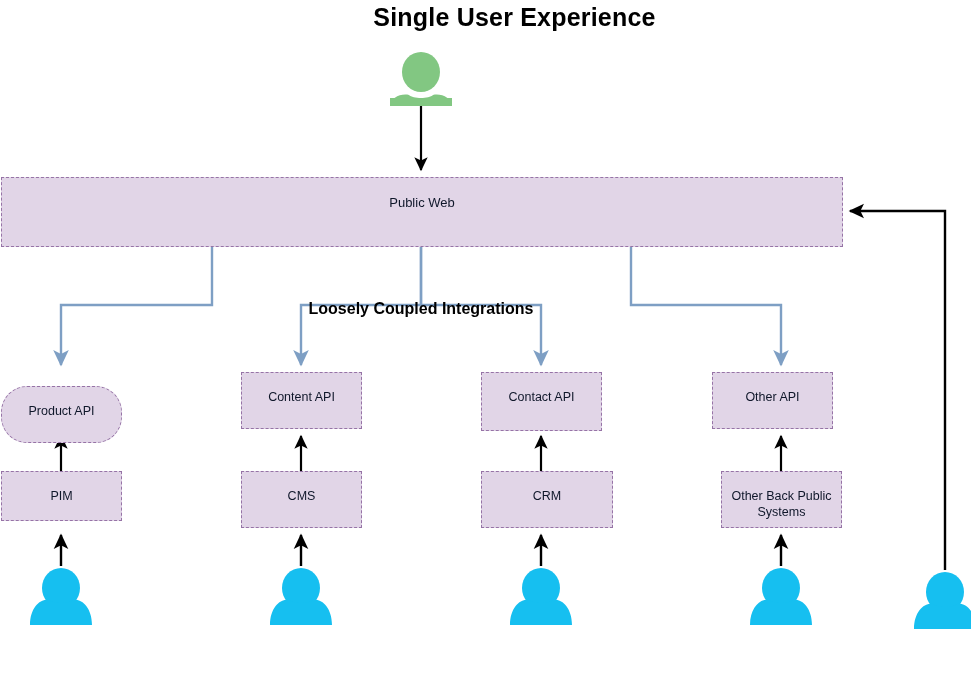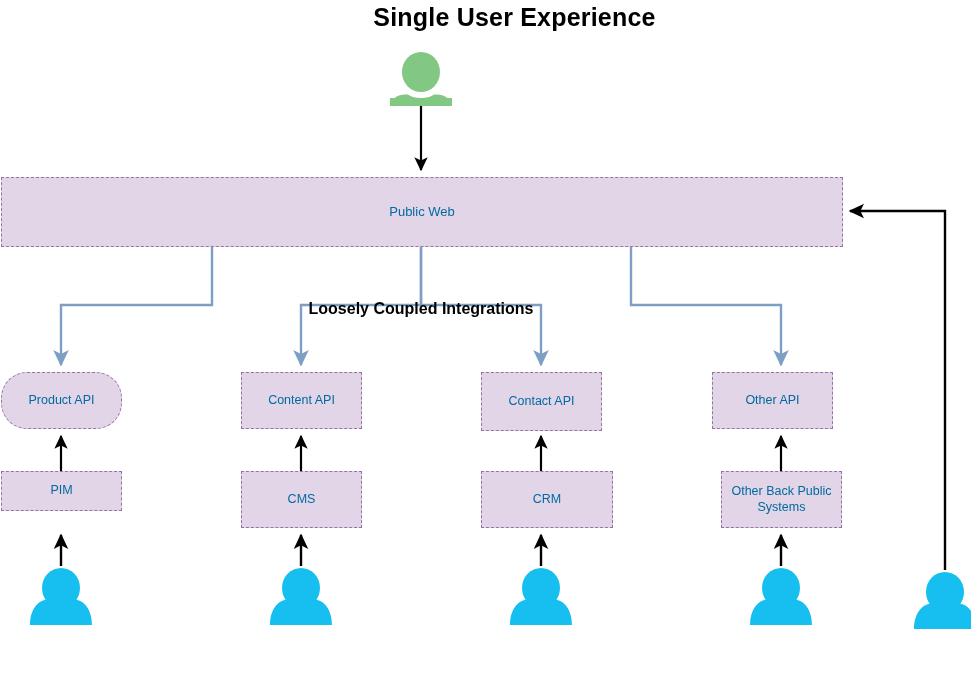--- a/index.html
+++ b/index.html
@@ -50,28 +50,27 @@
     white-space: nowrap;
     margin-top: 28px;
   }
 
   .node {
     position: absolute;
     box-sizing: border-box;
     background: #e1d5e7;
     border: 1.4px dashed #9673a6;
     display: flex;
-    align-items: center;
     justify-content: center;
     text-align: center;
     font-family: "Liberation Sans", sans-serif;
     font-size: 12.5px;
-    color: #0369a1;
+    color: #0f172a;
     line-height: 1.25;
-    padding: 8px 4px;
+    padding: 17px 4px;
   }
   .node.wide { font-size: 13px; }
   .node-label { display: block; white-space: pre-line; }
 </style>
 </head>
 <body>
 
 <div id="canvas">
 
   <div class="heading" id="title-top">Single User Experience</div>
@@ -170,34 +169,34 @@
     <g>
       <ellipse cx="945" cy="592" rx="19" ry="20" fill="#16bff0"></ellipse>
       <path d="M 914 629 C 914 611 925 602 933 604 C 937 608 953 608 957 604 C 965 602 976 611 976 629 Z" fill="#16bff0"></path>
     </g>
   </svg>
 
   <div class="node wide" id="node-public-web" style="left:1px; top:177px; width:842px; height:70px;">
     <span class="node-label">Public Web</span>
   </div>
 
-  <div class="node" style="left:1px; top:372px; width:121px; height:57px;border-radius:26px;">
+  <div class="node" style="left:1px; top:386px; width:121px; height:57px;border-radius:26px;">
     <span class="node-label">Product API</span>
   </div>
   <div class="node" style="left:241px; top:372px; width:121px; height:57px;">
     <span class="node-label">Content API</span>
   </div>
   <div class="node" style="left:481px; top:372px; width:121px; height:59px;">
     <span class="node-label">Contact API</span>
   </div>
   <div class="node" style="left:712px; top:372px; width:121px; height:57px;">
     <span class="node-label">Other API</span>
   </div>
 
-  <div class="node" style="left:1px; top:471px; width:121px; height:40px;">
+  <div class="node" style="left:1px; top:471px; width:121px; height:50px;">
     <span class="node-label">PIM</span>
   </div>
   <div class="node" style="left:241px; top:471px; width:121px; height:57px;">
     <span class="node-label">CMS</span>
   </div>
   <div class="node" style="left:481px; top:471px; width:132px; height:57px;">
     <span class="node-label">CRM</span>
   </div>
   <div class="node" style="left:721px; top:471px; width:121px; height:57px;">
     <span class="node-label">Other Back Public

